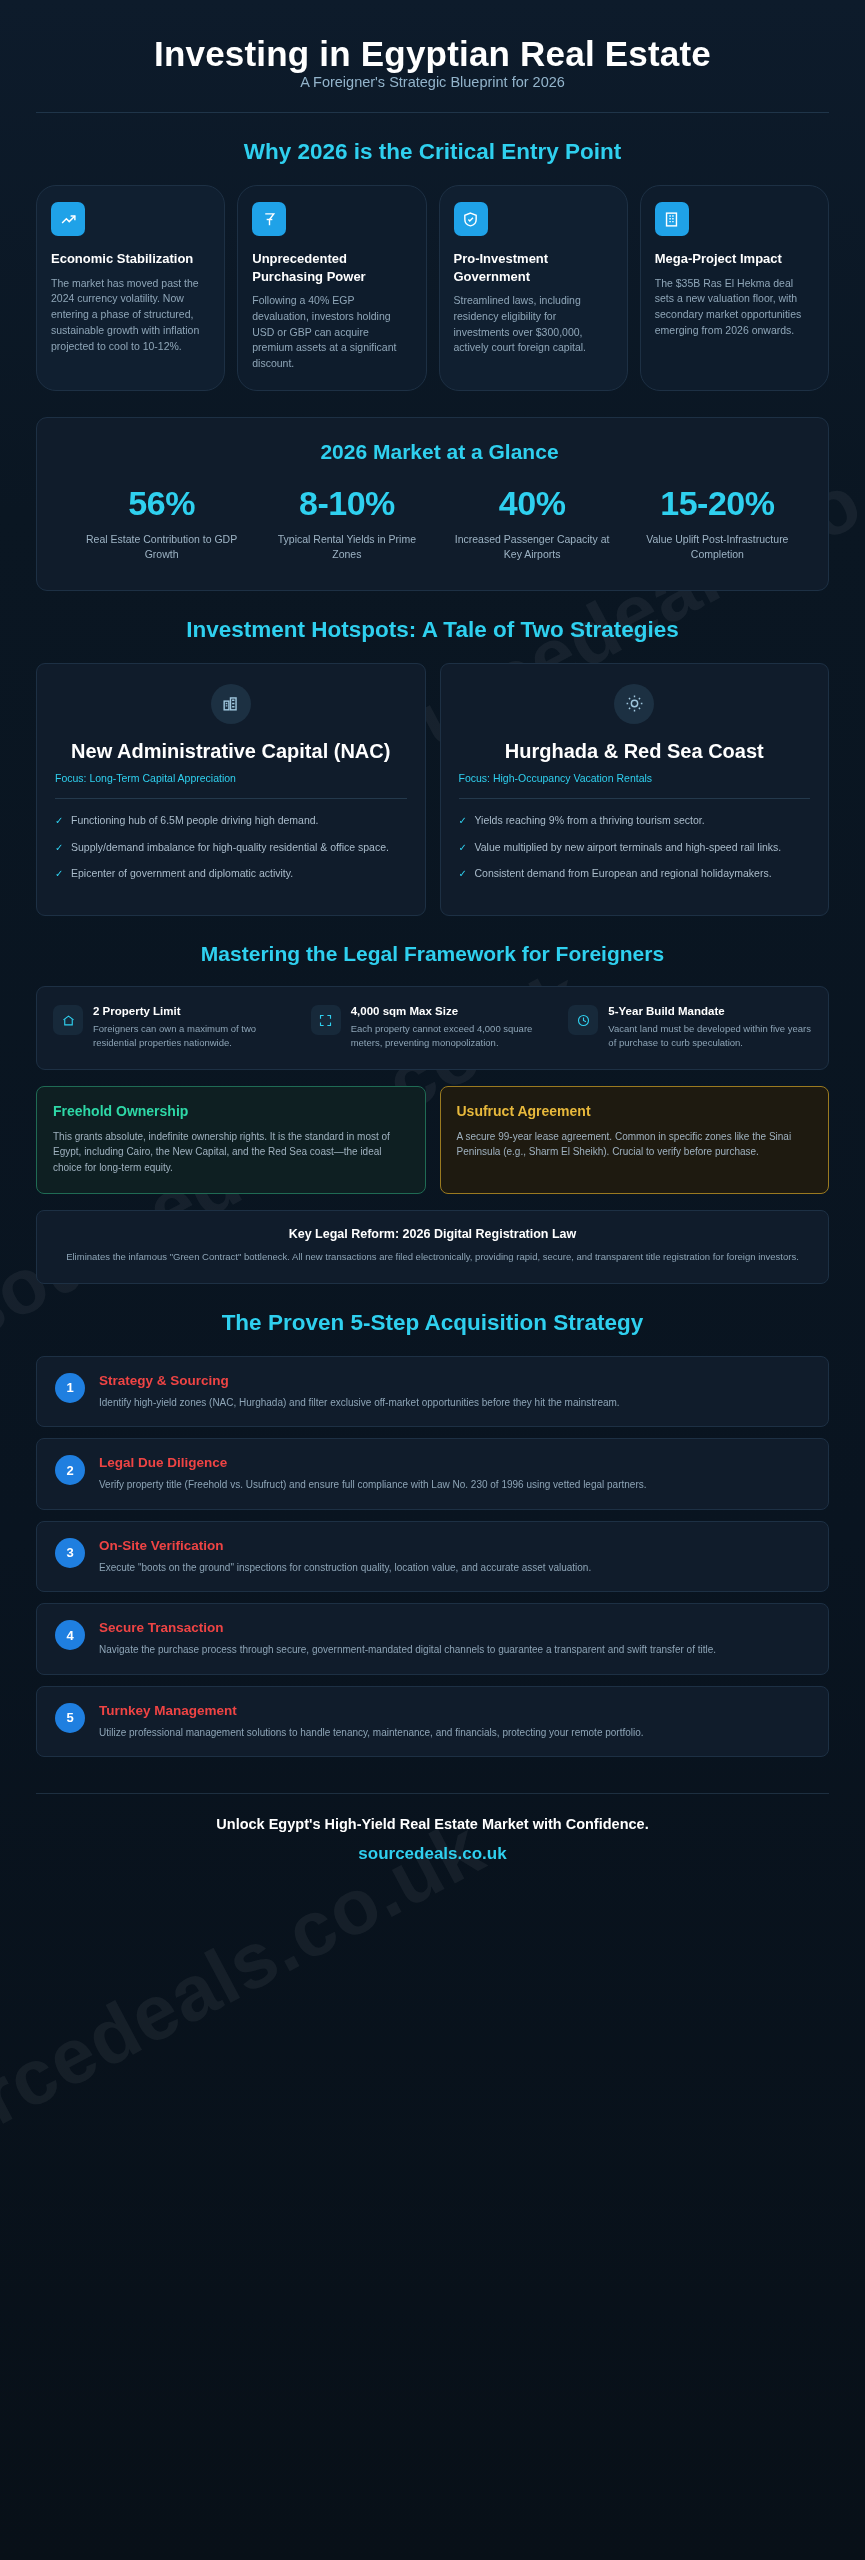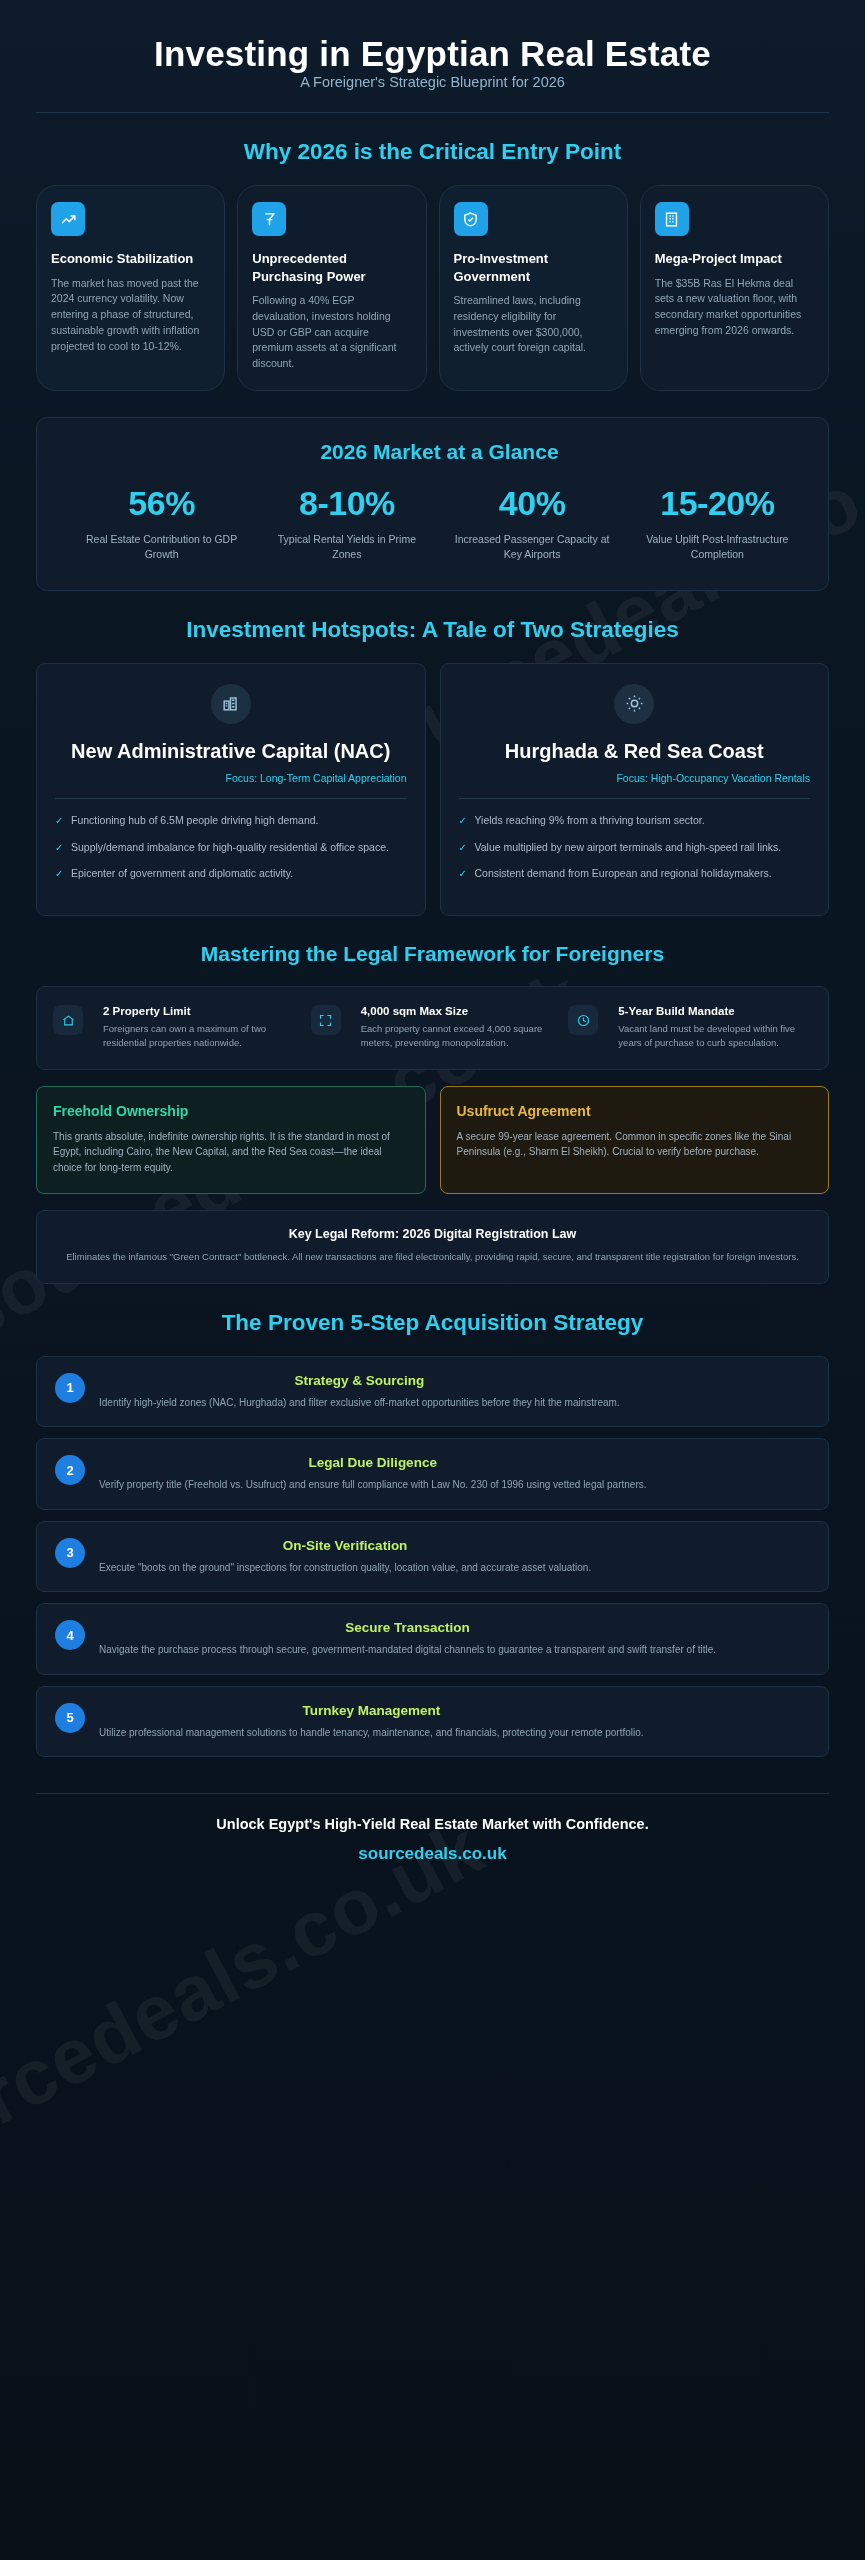--- a/index.html
+++ b/index.html
@@ -162,21 +162,21 @@
   }
   .hot-circle svg { width: 19px; height: 19px; stroke: #9fc6dd; fill: none; stroke-width: 1.8; }
   .hot-card h3 {
     text-align: center;
     font-size: 20px;
     color: #ffffff;
     font-weight: bold;
     line-height: 1.3;
   }
   .hot-card .focus {
-    text-align: right;
+    text-align: left;
     font-size: 10.5px;
     color: #2fd0ef;
     margin-top: 8px;
     padding-bottom: 14px;
     border-bottom: 1px solid #24394c;
   }
   .hot-list { margin-top: 14px; }
   .hot-list li {
     list-style: none;
     font-size: 10.5px;
@@ -195,21 +195,21 @@
   .legal-box {
     background: #101c2b;
     border: 1px solid #1d3044;
     border-radius: 9px;
     padding: 18px 16px;
     display: flex;
     gap: 14px;
     position: relative;
     z-index: 10;
   }
-  .legal-item { flex: 1; display: flex; gap: 20px; align-items: flex-start; }
+  .legal-item { flex: 1; display: flex; gap: 10px; align-items: flex-start; }
   .legal-ic {
     width: 30px; height: 30px; flex: 0 0 30px;
     border-radius: 7px;
     background: #17293a;
     display: flex; align-items: center; justify-content: center;
   }
   .legal-ic svg { width: 15px; height: 15px; stroke: #2fd0ef; fill: none; stroke-width: 1.8; }
   .legal-item h4 { font-size: 11.5px; color: #ffffff; font-weight: bold; margin-bottom: 5px; }
   .legal-item p { font-size: 9.5px; color: #8da4b6; line-height: 1.5; }
 
@@ -254,21 +254,21 @@
   }
   .step-num {
     width: 30px; height: 30px; flex: 0 0 30px;
     border-radius: 50%;
     background: #1f7fe0;
     color: #ffffff;
     font-size: 13px;
     font-weight: bold;
     display: flex; align-items: center; justify-content: center;
   }
-  .step h4 { font-size: 13.5px; color: #bef264; font-weight: bold; margin-bottom: 7px; text-align: center; }
+  .step h4 { font-size: 13.5px; color: #ef4444; font-weight: bold; margin-bottom: 7px; }
   .step p { font-size: 10px; color: #8da4b6; line-height: 1.55; }
 
   
   .footer {
     margin-top: 36px;
     border-top: 1px solid rgba(120,180,220,0.18);
     padding: 22px 0 30px 0;
     text-align: center;
     position: relative;
     z-index: 10;

